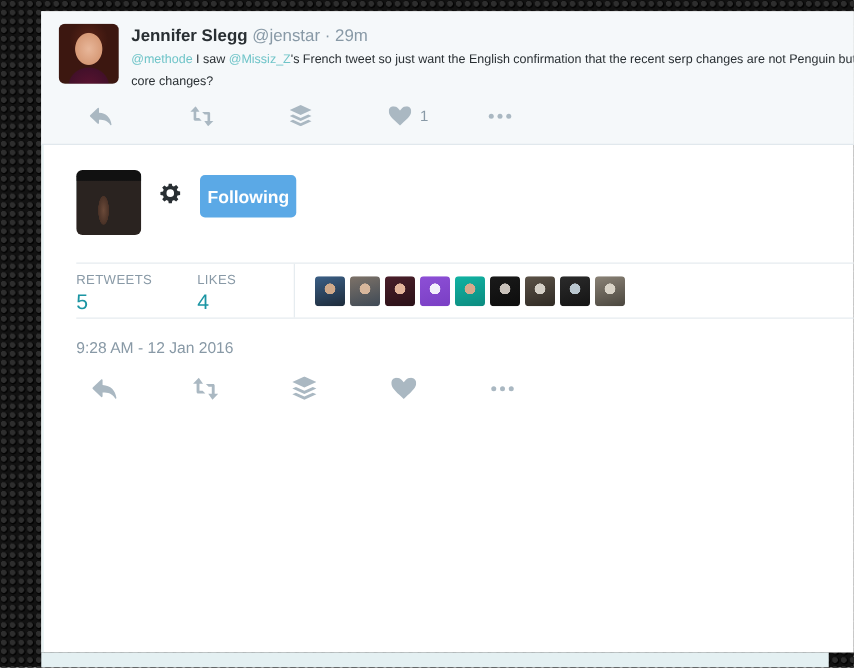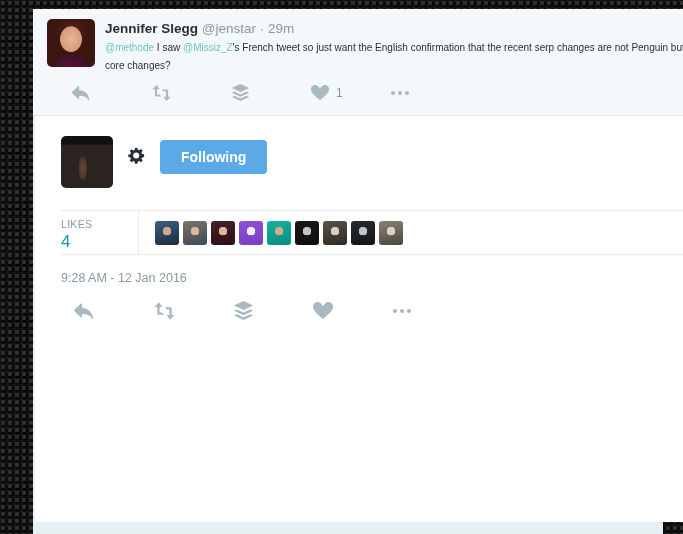--- a/index.html
+++ b/index.html
@@ -72,21 +72,21 @@
       linear-gradient(180deg,#9fe3ef 0%,#c9f0f5 38%,#efc9dd 68%,#dfe9ee 100%);
     overflow:hidden;
   }
   .names{flex:1;padding-top:3px;}
   .m-name{font-size:19.5px;font-weight:bold;color:#292f33;line-height:23px;letter-spacing:-0.2px;}
   .m-handle{font-size:14px;color:#8899a6;line-height:19px;margin-top:1px;}
   .head-right{display:flex;align-items:center;padding-top:4px;}
   .gear{margin-right:14px;}
   .follow-btn{
     background:#5ba9e6;color:#fff;font-size:14px;font-weight:bold;
-    border:none;border-radius:4px;padding:9px 21px;cursor:pointer;
+    border:none;border-radius:4px;padding:9px 6px;cursor:pointer;
     font-family:"Liberation Sans", sans-serif;
   }
   .tweet-text{
     font-size:27px;line-height:36px;color:#292f33;font-weight:300;
     margin:18px 0 0 0;letter-spacing:-0.3px;
   }
   .tweet-text .mention{color:#6fc4c8;}
 
   
   .stats{
@@ -186,20 +186,24 @@
                 <path fill="#292f33" d="M18 11.3v-2.6l-2.2-.4c-.15-.5-.35-.95-.6-1.4l1.3-1.85-1.85-1.85-1.85 1.3c-.45-.25-.9-.45-1.4-.6L11 2h-2.6l-.4 2.2c-.5.15-.95.35-1.4.6L4.75 3.5 2.9 5.35l1.3 1.85c-.25.45-.45.9-.6 1.4L1.4 9v2.6l2.2.4c.15.5.35.95.6 1.4l-1.3 1.85 1.85 1.85 1.85-1.3c.45.25.9.45 1.4.6l.4 2.2H11l.4-2.2c.5-.15.95-.35 1.4-.6l1.85 1.3 1.85-1.85-1.3-1.85c.25-.45.45-.9.6-1.4l2.2-.4zM9.7 13.2a3.2 3.2 0 1 1 0-6.4 3.2 3.2 0 0 1 0 6.4z"></path>
               </svg>
           </span>
           <button class="follow-btn">Following</button>
         </div>
       </div>
 
 
       <div class="stats">
         <div class="stat">
+          <div class="lbl">RETWEETS</div>
+          <div class="val">5</div>
+        </div>
+        <div class="stat">
           <div class="lbl">LIKES</div>
           <div class="val">4</div>
         </div>
         <div class="facepile" id="facepile">
             <span class="fp" style="background: radial-gradient(7px at 50% 42%, rgb(207, 169, 138) 0%, rgb(207, 169, 138) 60%, rgba(0, 0, 0, 0) 64%), linear-gradient(165deg, rgb(59, 95, 134) 0%, rgb(29, 43, 58) 100%);"></span>
             <span class="fp" style="background: radial-gradient(7px at 50% 42%, rgb(216, 183, 156) 0%, rgb(216, 183, 156) 60%, rgba(0, 0, 0, 0) 64%), linear-gradient(165deg, rgb(125, 114, 104) 0%, rgb(63, 74, 86) 100%);"></span>
             <span class="fp" style="background: radial-gradient(7px at 50% 42%, rgb(227, 180, 154) 0%, rgb(227, 180, 154) 60%, rgba(0, 0, 0, 0) 64%), linear-gradient(165deg, rgb(74, 31, 42) 0%, rgb(42, 16, 23) 100%);"></span>
             <span class="fp" style="background: radial-gradient(7px at 50% 42%, rgb(243, 238, 251) 0%, rgb(243, 238, 251) 60%, rgba(0, 0, 0, 0) 64%), linear-gradient(165deg, rgb(141, 79, 214) 0%, rgb(122, 63, 196) 100%);"></span>
             <span class="fp" style="background: radial-gradient(7px at 50% 42%, rgb(216, 169, 140) 0%, rgb(216, 169, 140) 60%, rgba(0, 0, 0, 0) 64%), linear-gradient(165deg, rgb(17, 179, 163) 0%, rgb(12, 139, 127) 100%);"></span>
             <span class="fp" style="background: radial-gradient(7px at 50% 42%, rgb(201, 194, 187) 0%, rgb(201, 194, 187) 60%, rgba(0, 0, 0, 0) 64%), linear-gradient(165deg, rgb(26, 26, 26) 0%, rgb(13, 13, 13) 100%);"></span>

